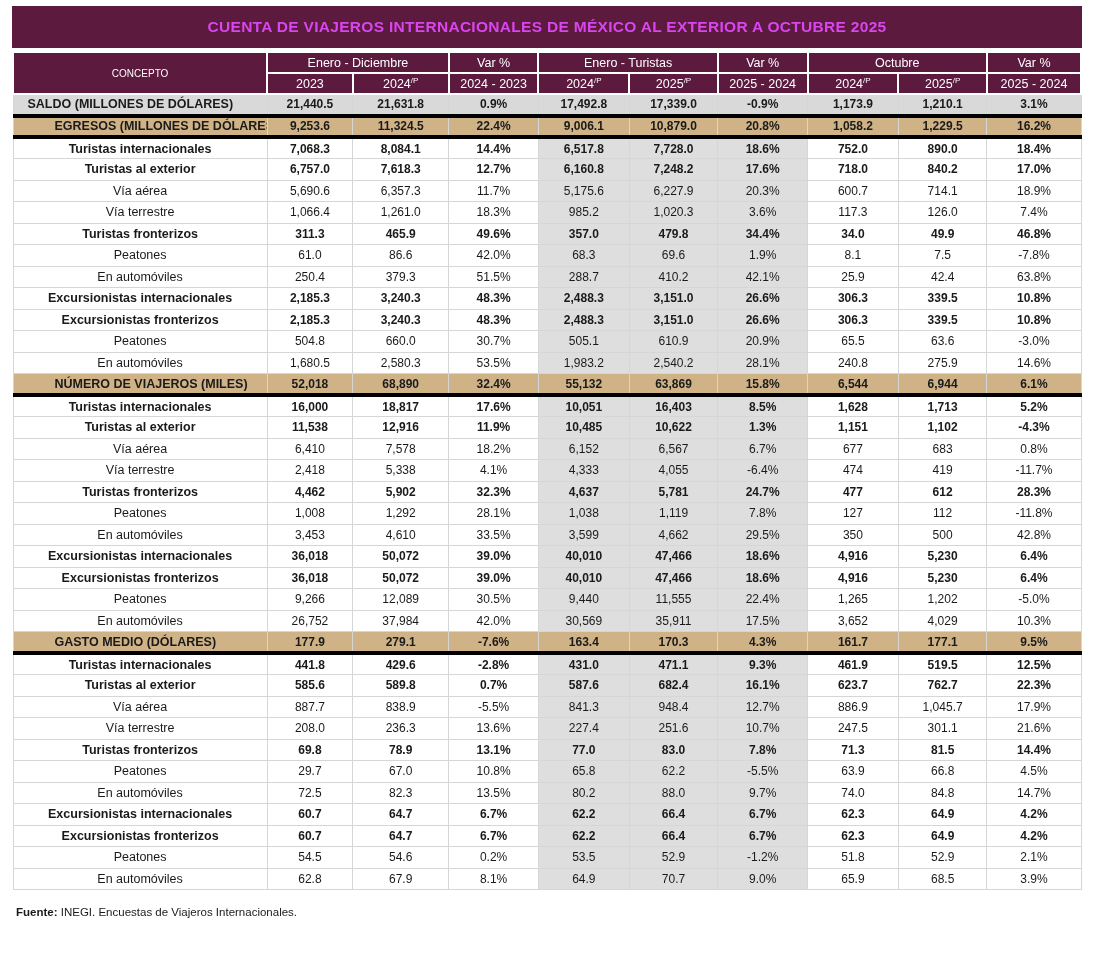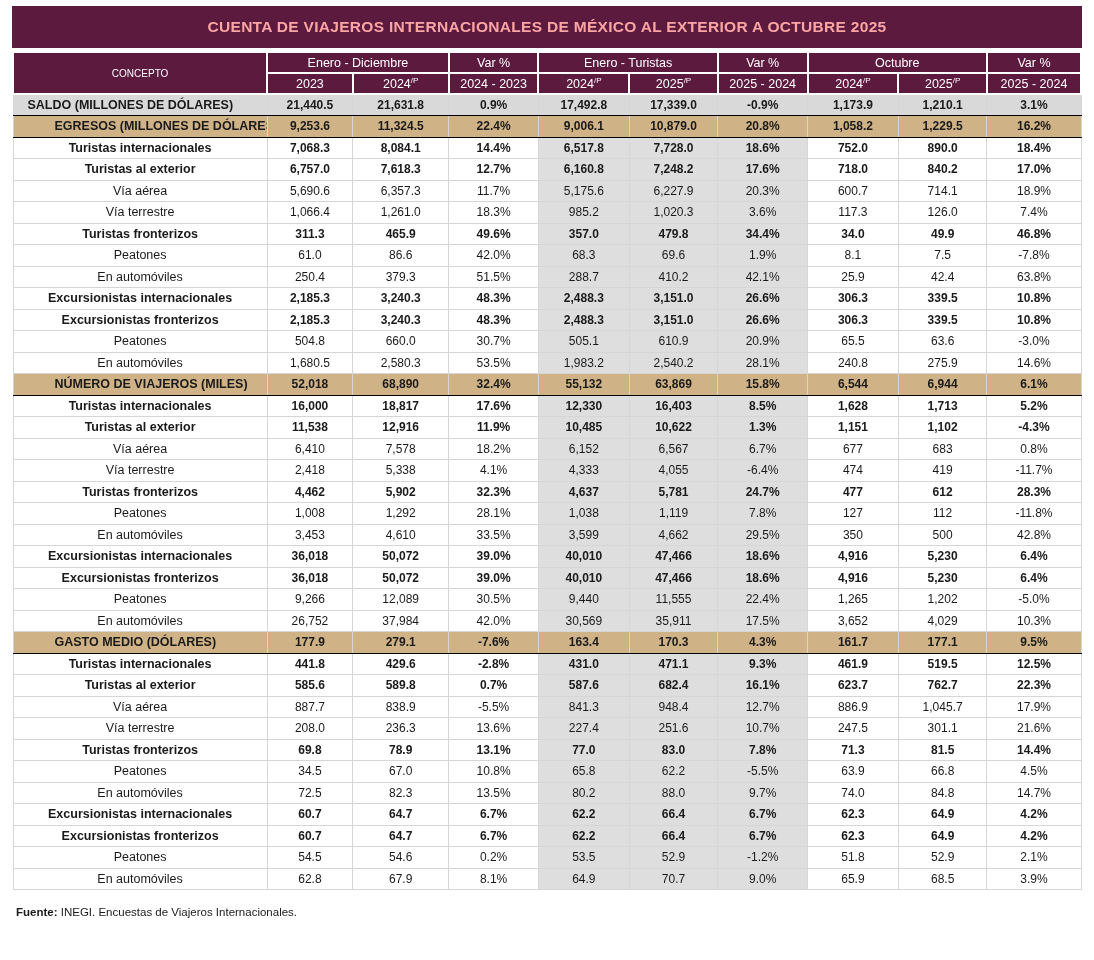--- a/index.html
+++ b/index.html
@@ -5,21 +5,21 @@
   * { box-sizing: border-box; }
   html, body { margin: 0; padding: 0; background: #ffffff; }
   body { font-family: "Liberation Sans", sans-serif; color: #1a1a1a; }
   .page { width: 1094px; height: 960px; padding: 6px 12px 0 12px; background: #fff; }
 
   .title-bar {
     background: #5C1A3E; height: 42px; margin-bottom: 3px;
     display: flex; align-items: center; justify-content: center;
   }
   .title-bar .title-text {
-    color: #fca5a5; font-weight: bold; font-size: 15.5px; letter-spacing: 0.3px;
+    color: #d946ef; font-weight: bold; font-size: 15.5px; letter-spacing: 0.3px;
   }
 
   table.report {
     width: 100%; border-collapse: collapse; table-layout: fixed;
     border: 1px solid #b3b3b3;
   }
   thead th {
     background: #5C1A3E; color: #ffffff; font-weight: normal;
     font-size: 12.5px; border: 2px solid #ffffff; padding: 1px 2px;
     height: 21px; text-align: center;
@@ -35,21 +35,21 @@
   tbody td.concept { font-size: 12.5px; }
   tbody td.eo { background: #dedede; }
 
   tr.gray-section td { background: #d9d9d9 !important; font-weight: bold; }
   tr.tan-section  td { background: #d0b287 !important; font-weight: bold; }
   tr.bold td { font-weight: bold; }
   tr.gray-section td.concept { text-align: left; padding-left: 14px; }
   tr.tan-section  td.concept { text-align: left; padding-left: 41px; }
 
   tr.gray-section td, tr.tan-section td, tr.bold td { border-top: 1px solid #969696; }
-  tr.gray-section td, tr.tan-section td { border-bottom: 1px solid #000000; }
+  tr.gray-section td, tr.tan-section td { border-bottom: 4px solid #000000; }
 
   .footnotes { margin-top: 12px; padding-left: 4px; font-size: 11.5px; line-height: 1.75; color: #1a1a1a; }
   .footnotes b { font-weight: bold; }
 </style>
 </head>
 <body>
 
 <div class="page">
 
   <div class="title-bar">
@@ -258,21 +258,21 @@
           <td>15.8%</td>
           <td>6,544</td>
           <td>6,944</td>
           <td>6.1%</td>
         </tr>
         <tr class="bold">
           <td class="concept">Turistas internacionales</td>
           <td>16,000</td>
           <td>18,817</td>
           <td>17.6%</td>
-          <td class="eo">12,330</td>
+          <td class="eo">10,051</td>
           <td class="eo">16,403</td>
           <td class="eo">8.5%</td>
           <td>1,628</td>
           <td>1,713</td>
           <td>5.2%</td>
         </tr>
         <tr class="bold">
           <td class="concept">Turistas al exterior</td>
           <td>11,538</td>
           <td>12,916</td>
@@ -459,21 +459,21 @@
           <td>13.1%</td>
           <td class="eo">77.0</td>
           <td class="eo">83.0</td>
           <td class="eo">7.8%</td>
           <td>71.3</td>
           <td>81.5</td>
           <td>14.4%</td>
         </tr>
         <tr class="sub">
           <td class="concept">Peatones</td>
-          <td>34.5</td>
+          <td>29.7</td>
           <td>67.0</td>
           <td>10.8%</td>
           <td class="eo">65.8</td>
           <td class="eo">62.2</td>
           <td class="eo">-5.5%</td>
           <td>63.9</td>
           <td>66.8</td>
           <td>4.5%</td>
         </tr>
         <tr class="sub">

